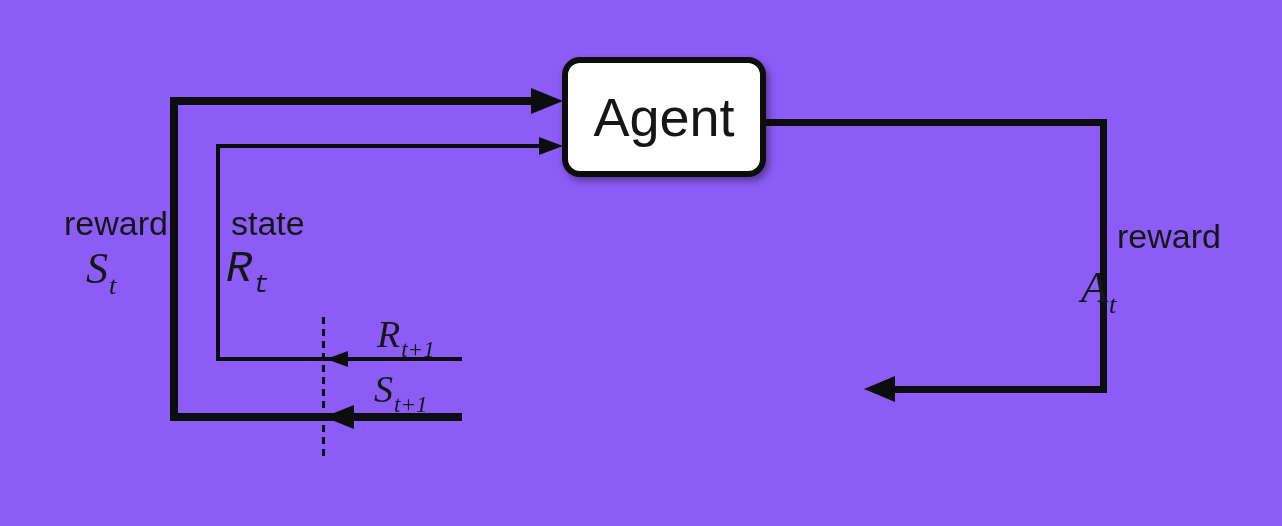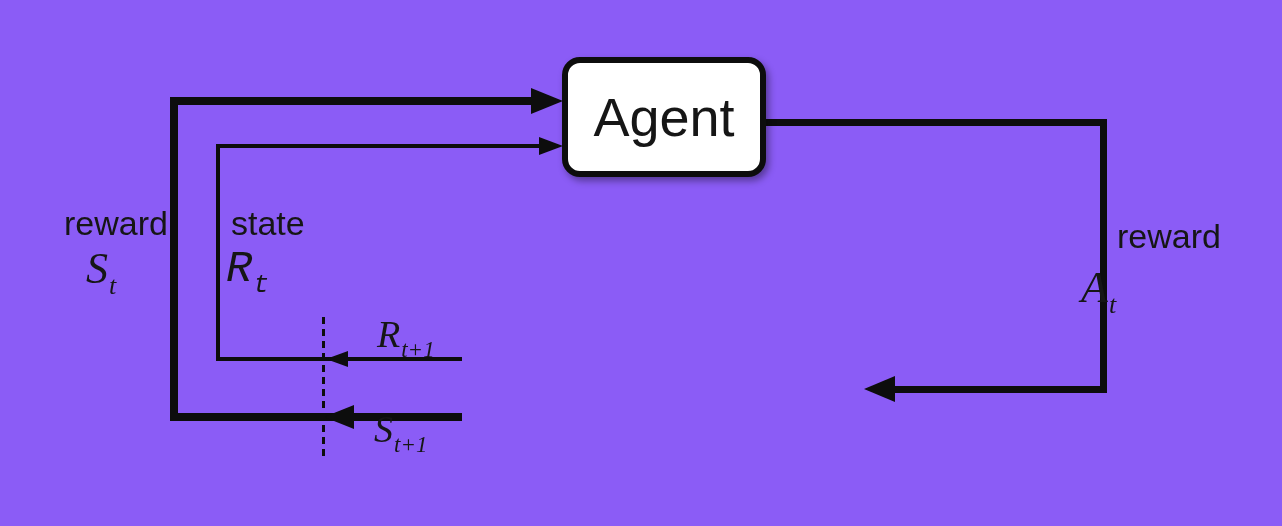--- a/index.html
+++ b/index.html
@@ -145,17 +145,17 @@
   </div>
 
   <div class="word-label" style="left:1117px; top:219px;">reward</div>
   <div class="math" style="left:1081px; top:266px;">
     <span class="mi">A</span><span class="msub">t</span>
   </div>
 
   <div class="math math-sm" style="left:377px; top:315px;">
     <span class="mi">R</span><span class="msub">t+1</span>
   </div>
-  <div class="math math-sm" style="left:374px; top:370px;margin-top:40px;">
+  <div class="math math-sm" style="left:374px; top:370px;">
     <span class="mi">S</span><span class="msub">t+1</span>
   </div>
 
 </div>
 
 </body></html>

